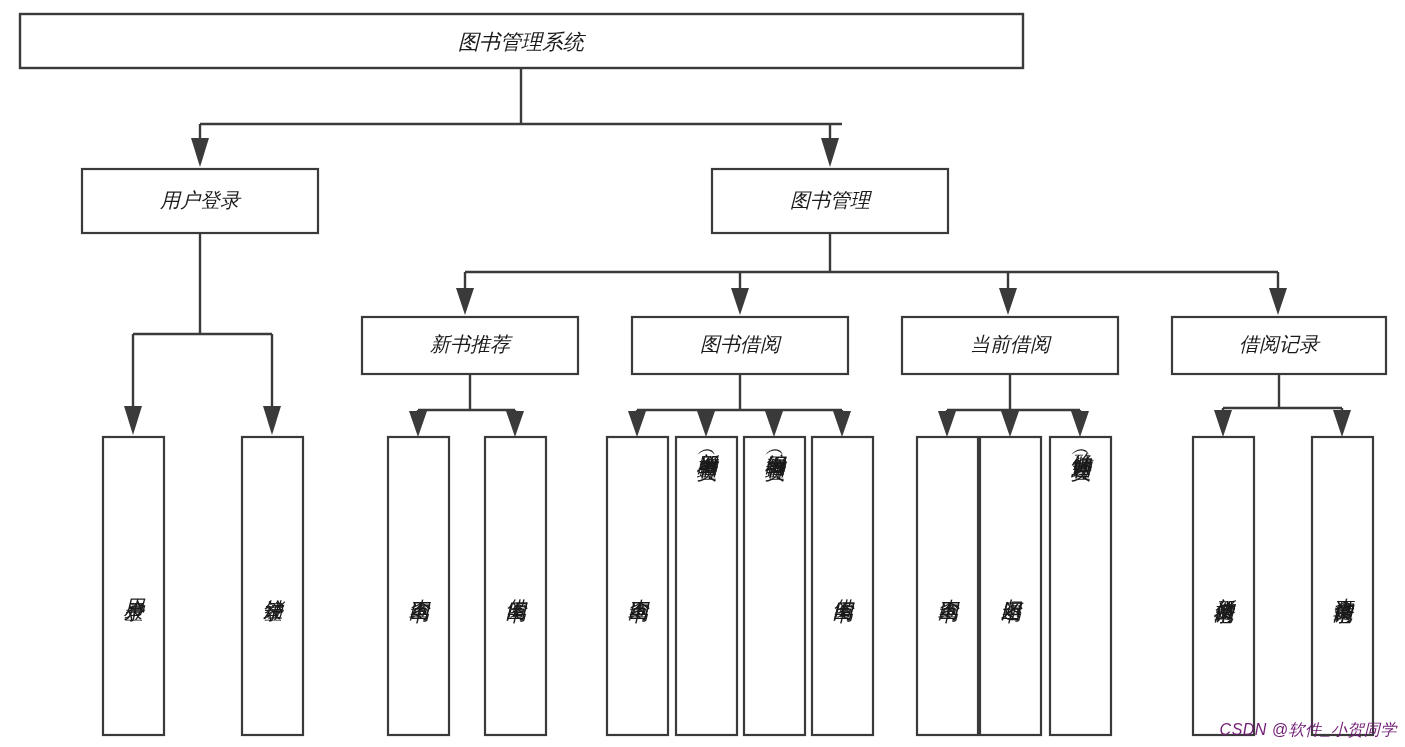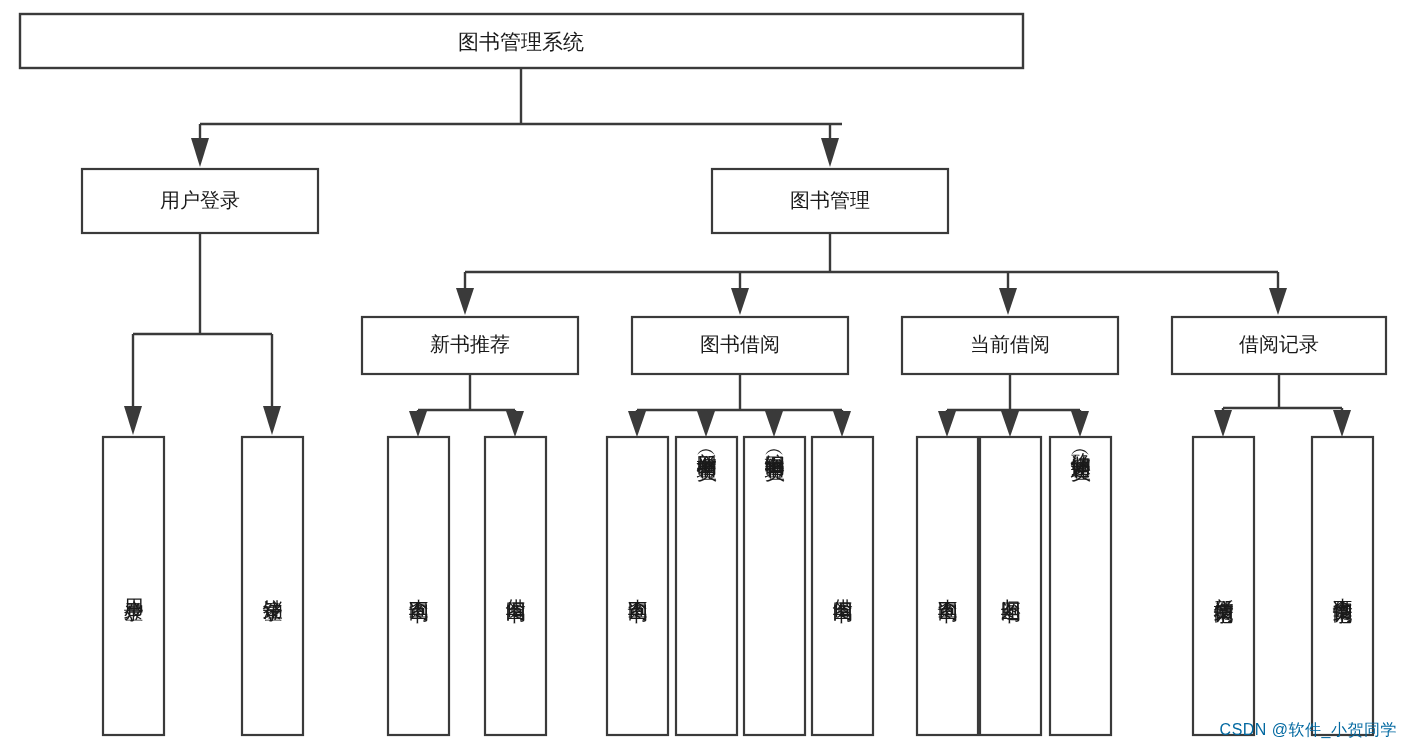--- a/index.html
+++ b/index.html
@@ -9,20 +9,21 @@
   }
   body {
     font-family: "Liberation Sans", "DejaVu Sans", sans-serif;
   }
   #diagram-root {
     position: relative;
     width: 1405px;
     height: 747px;
     background: #ffffff;
     overflow: hidden;
+    font-style: italic;
   }
   svg#tree-svg {
     position: absolute;
     left: 0;
     top: 0;
     width: 1405px;
     height: 747px;
     display: block;
   }
   .node-box {
@@ -71,21 +72,21 @@
     letter-spacing: 1.5px;
     color: #1a1a1a;
     white-space: nowrap;
   }
   .watermark {
     position: absolute;
     right: 8px;
     bottom: 6px;
     font-family: "Liberation Sans", "DejaVu Sans", sans-serif;
     font-size: 16px;
-    color: #0369a1;
+    color: #701a75;
     letter-spacing: 0.5px;
     white-space: nowrap;
   }
 </style>
 </head>
 <body>
 
 <div id="diagram-root">
 
   <svg id="tree-svg" viewBox="0 0 1405 747" xmlns="http://www.w3.org/2000/svg">

